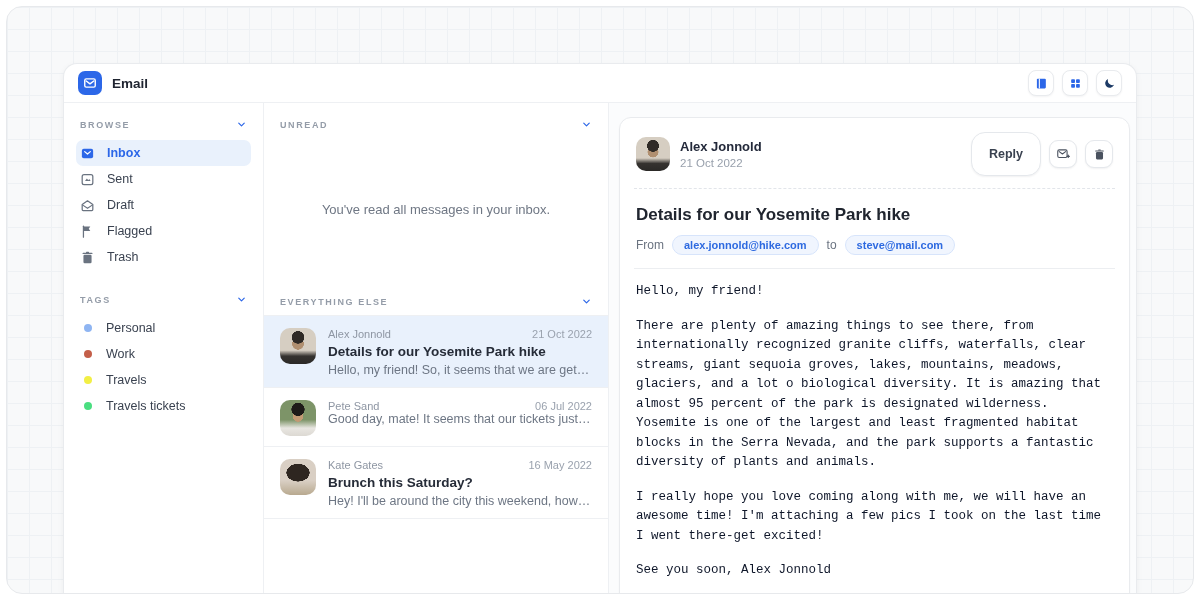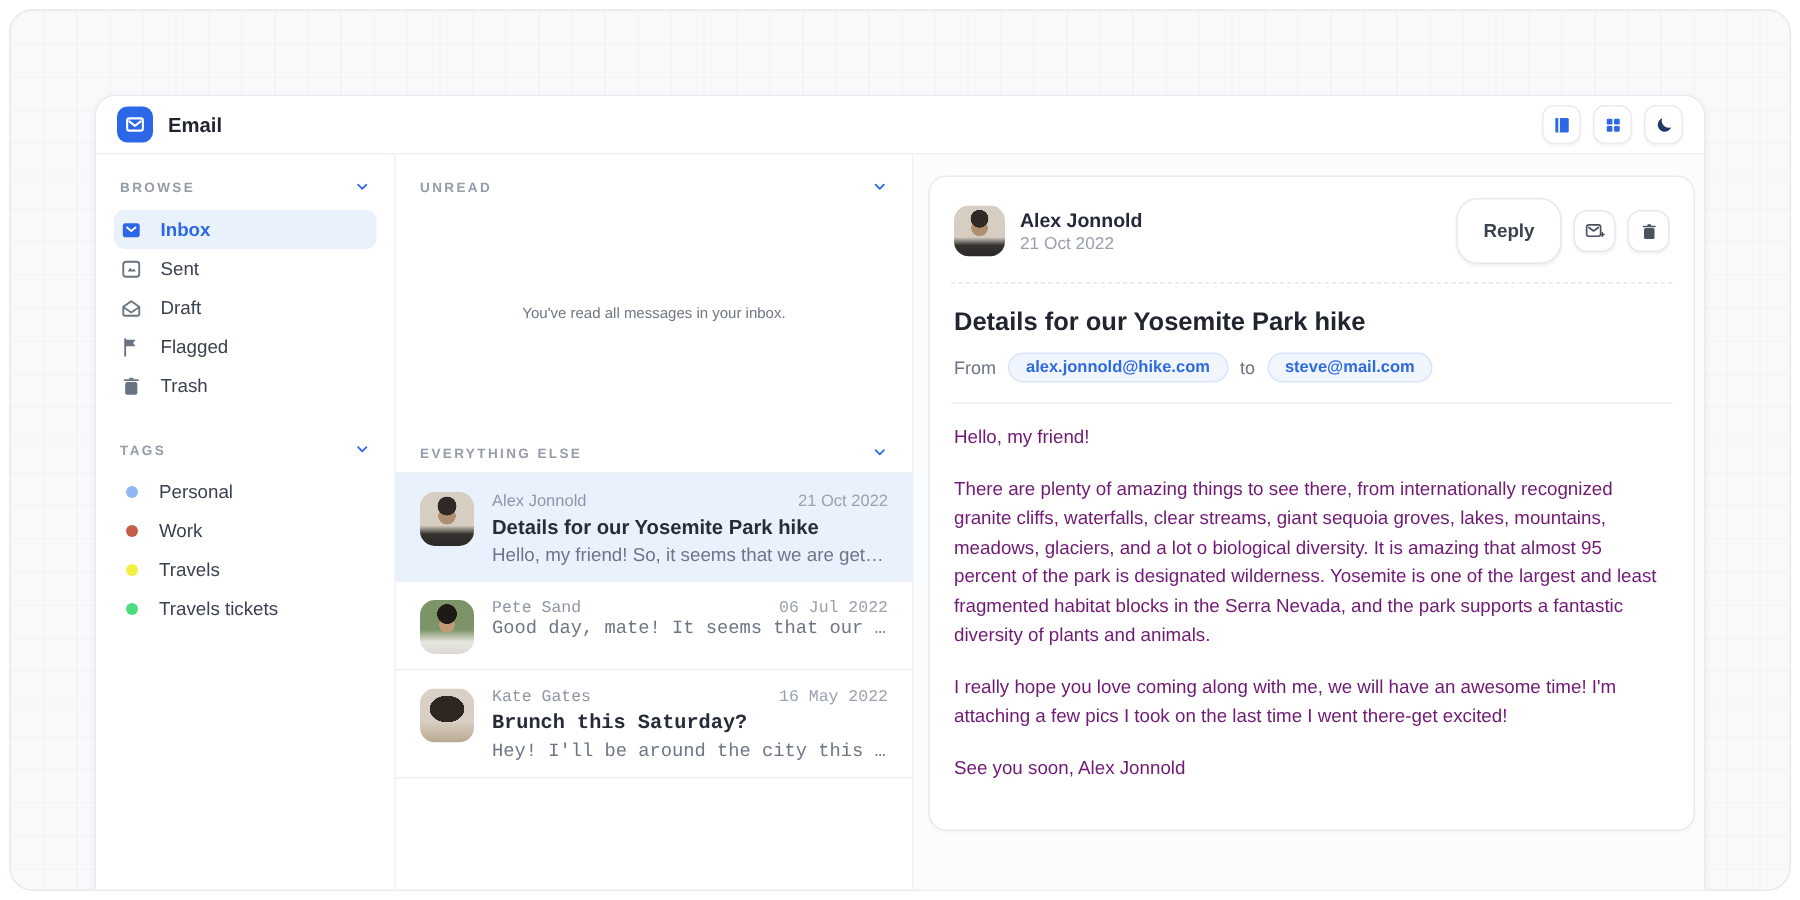--- a/index.html
+++ b/index.html
@@ -50,24 +50,24 @@
   .tag-item { display:flex; align-items:center; gap:14px; height:26px; padding:0 8px; cursor:pointer; }
   .tag-dot { width:8px; height:8px; border-radius:50%; flex:0 0 8px; }
   .tag-label { font-size:12.5px; color:#3a4250; }
 
   
   .maillist { width:345px; flex:0 0 345px; border-right:1px solid #eef0f3;
     display:flex; flex-direction:column; }
   .list-sec-head { display:flex; align-items:center; justify-content:space-between;
     padding:16px 16px 8px; }
   .empty-zone { height:142px; display:flex; align-items:center; justify-content:center; }
-  .empty-text { font-size:10px; color:#6f7784; }
+  .empty-text { font-size:13px; color:#6f7784; }
   .mail-item { display:flex; gap:12px; padding:12px 16px 10px; border-bottom:1px solid #eef0f3;
     border-top:1px solid #eef0f3; cursor:pointer; background:#fff; }
-  .mail-item + .mail-item { border-top:none;font-family:Liberation Mono, monospace; }
+  .mail-item + .mail-item { border-top:none; }
   .mail-item.selected { background:#e9f1fc; }
   .avatar { width:36px; height:36px; border-radius:10px; flex:0 0 36px; }
   .mail-body { flex:1; min-width:0; }
   .mail-row1 { display:flex; justify-content:space-between; align-items:baseline; }
   .mail-sender { font-size:11px; color:#8e96a3; }
   .mail-date { font-size:11px; color:#9aa2ae; }
   .mail-subject { font-size:13.5px; font-weight:600; color:#262c38; margin:4px 0 4px; }
   .mail-snippet { font-size:12.5px; color:#6d7684; white-space:nowrap; overflow:hidden;
     text-overflow:ellipsis; }
 
@@ -88,21 +88,21 @@
     display:flex; align-items:center; justify-content:center;
     box-shadow:0 1px 2px rgba(16,24,40,.06); cursor:pointer; }
   .div-dashed { border-top:1px dashed #e2e5ea; margin-top:8px; }
   .div-solid { border-top:1px solid #eceef1; }
   .d-subject { font-size:17px; font-weight:600; color:#20252f; margin:16px 2px 10px; }
   .d-fromrow { display:flex; align-items:center; gap:8px; padding:0 2px; margin-bottom:13px; }
   .d-fromlabel, .d-tolabel { font-size:12px; color:#6a7380; }
   .chip { padding:3px 11px; border-radius:999px; background:#f0f5fe; border:1px solid #d7e4fb;
     color:#2e6ae0; font-size:11px; font-weight:600; cursor:pointer; }
   .d-body { margin-top:13px; padding:0 2px; }
-  .d-body p { font-size:12.5px; line-height:1.56; color:#701a75; margin-bottom:15px; }
+  .d-body p { font-size:12.5px; line-height:1.56; color:#0f172a; margin-bottom:15px;font-family:Liberation Mono, monospace; }
 
   
   .p-alex { background:
     radial-gradient(circle at 50% 26%, #2f2a26 0 19%, rgba(0,0,0,0) 20%),
     radial-gradient(circle at 50% 44%, #b08f70 0 21%, rgba(0,0,0,0) 22%),
     linear-gradient(180deg,#d6cec2 0 62%,#35322f 78%,#2b2927 100%); }
   .p-pete { background:
     radial-gradient(circle at 50% 26%, #1d1a18 0 20%, rgba(0,0,0,0) 21%),
     radial-gradient(circle at 50% 46%, #c29a74 0 19%, rgba(0,0,0,0) 20%),
     linear-gradient(180deg,#7d9468 0 55%,#e8e6e1 78%,#dcd9d3 100%); }

